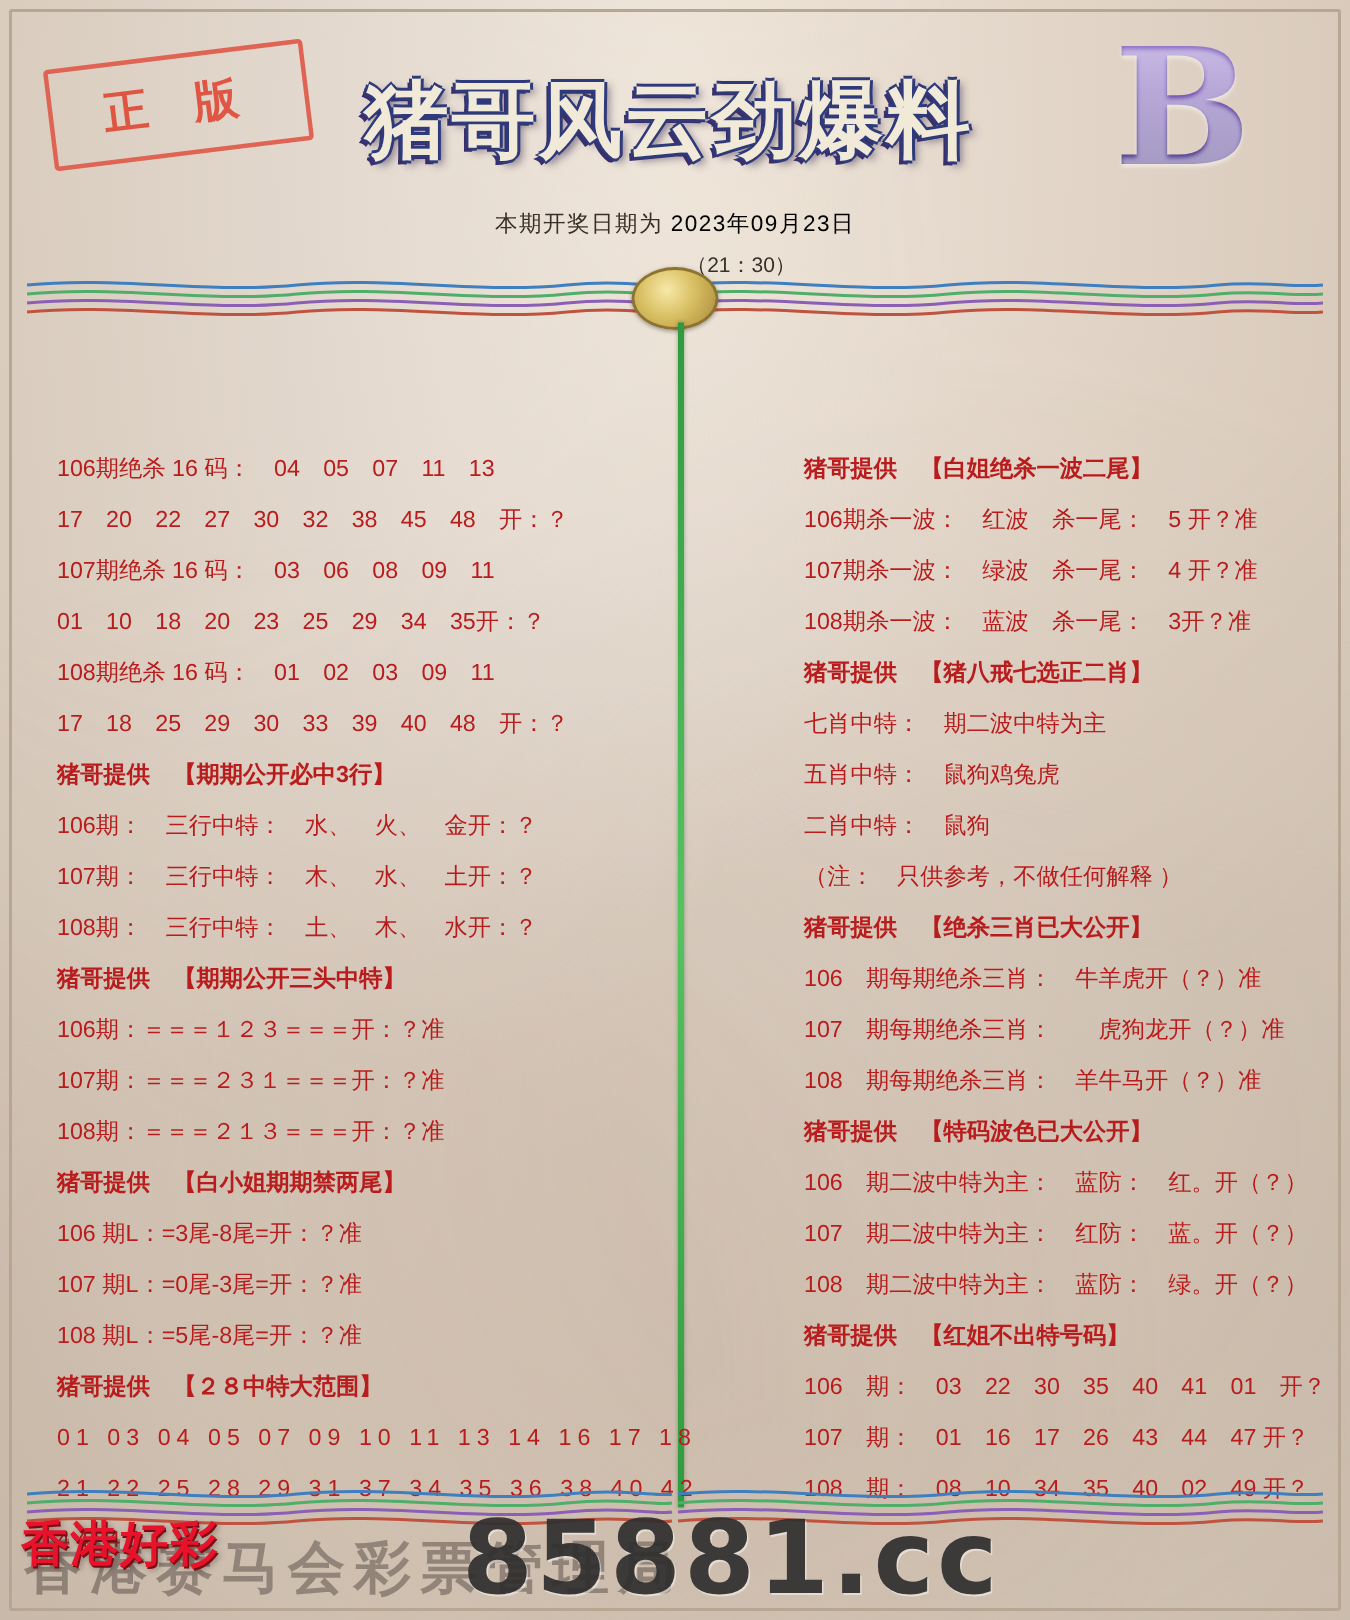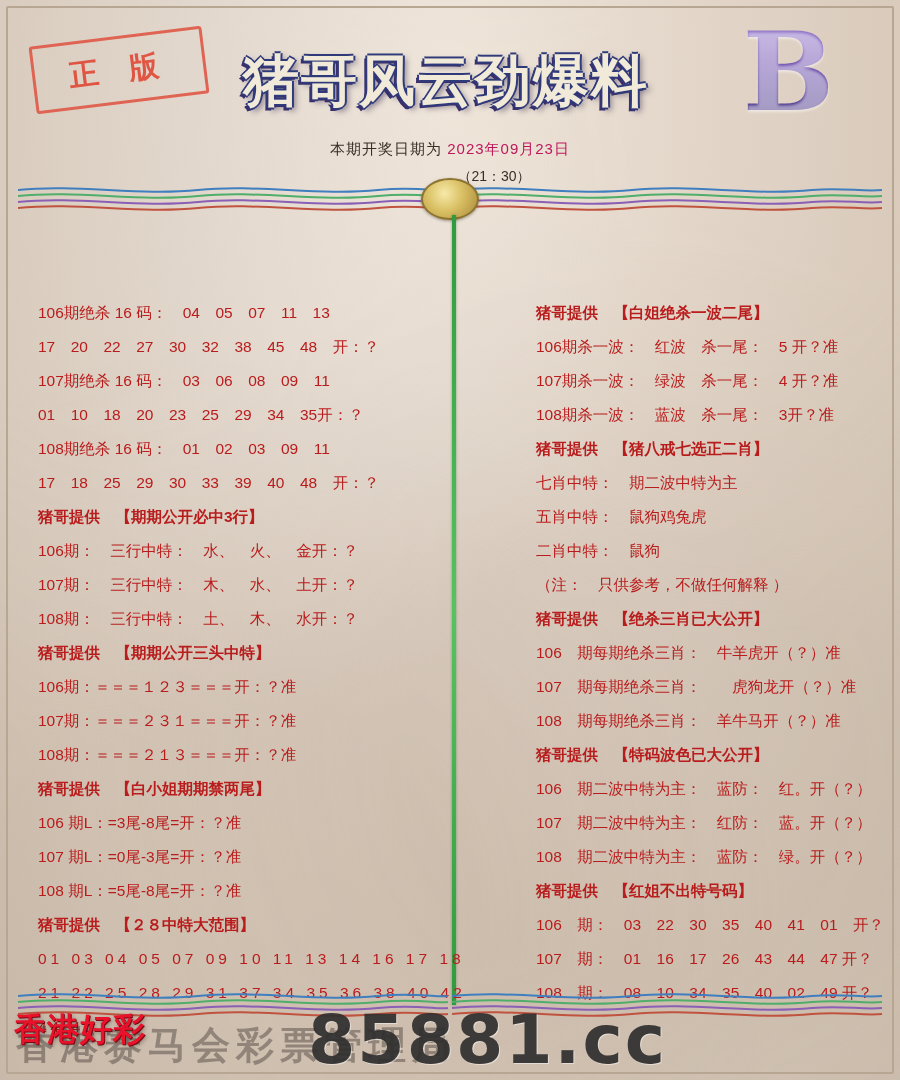--- a/index.html
+++ b/index.html
@@ -52,21 +52,21 @@
     font-size:108px;font-weight:bold;line-height:108px;
     font-family:"DejaVu Serif","Liberation Serif",serif;
     background:linear-gradient(180deg,#9a7fd0 0%,#6f4fb0 40%,#3d2f7a 100%);
     -webkit-background-clip:text;background-clip:text;color:transparent;
     text-shadow:0 2px 3px rgba(255,255,255,.5);
   }
   .drawdate{
     position:absolute;left:0;top:140px;width:900px;text-align:center;
     font-size:15px;color:#3a2f28;letter-spacing:1px;
   }
-  .drawdate .d{color:#be185d;}
+  .drawdate .d{color:#000000;}
   .drawtime{
     position:absolute;left:0;top:168px;width:900px;text-align:center;
     font-size:14px;color:#3a2f28;margin-left:44px;
   }
 
   
   .wave-band{position:absolute;left:18px;width:864px;height:34px;}
   .wave-band.top{top:182px;}
   .wave-band.bottom{top:988px;}
   .wave-band svg{display:block;}

